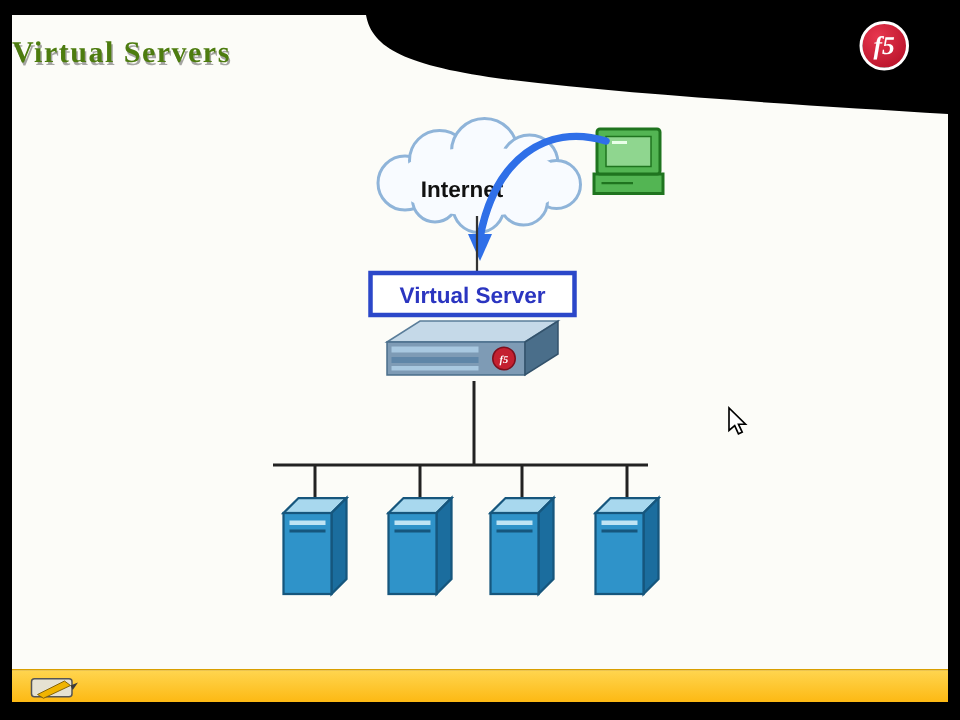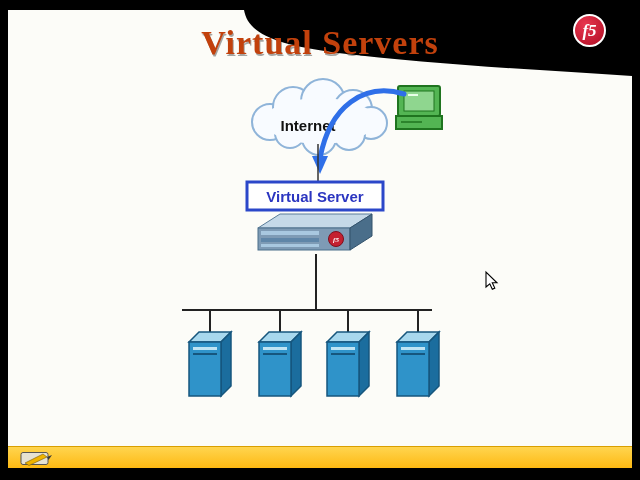--- a/index.html
+++ b/index.html
@@ -6,23 +6,23 @@
   .stage {
     position:relative; width:640px; height:480px; background:#000;
     overflow:hidden; font-family:"Liberation Sans", sans-serif;
   }
   .slide {
     position:absolute; left:8px; top:10px; width:624px; height:457px;
     background:#fcfcf8;
   }
   .swoosh { position:absolute; left:210px; top:0; width:414px; height:72px; z-index:1; }
   .slide-title {
-    position:absolute; left:0; top:14px; width:100%; text-align:center;
-    font-family:"Liberation Serif", serif; font-weight:bold; font-size:34px;
-    color:#c2410c; letter-spacing:1px; z-index:2;
+    position:absolute; left:0; top:14px; width:100%; 
+    font-family:"Liberation Serif", serif; font-weight:bold; font-size:20px;
+    color:#4d7c0f; letter-spacing:1px; z-index:2;
     text-shadow:1px 2px 0 rgba(0,0,0,0.35);
   }
   .brand-logo {
     position:absolute; top:4px; right:26px; width:33px; height:33px;
     border-radius:50%; box-sizing:border-box; border:2px solid #fff;
     background:radial-gradient(circle at 35% 30%, #e8374f, #b00d24);
     color:#fff; font-family:"Liberation Serif", serif; font-style:italic;
     font-weight:bold; font-size:17px; display:flex; align-items:center;
     justify-content:center; z-index:3;
   }

